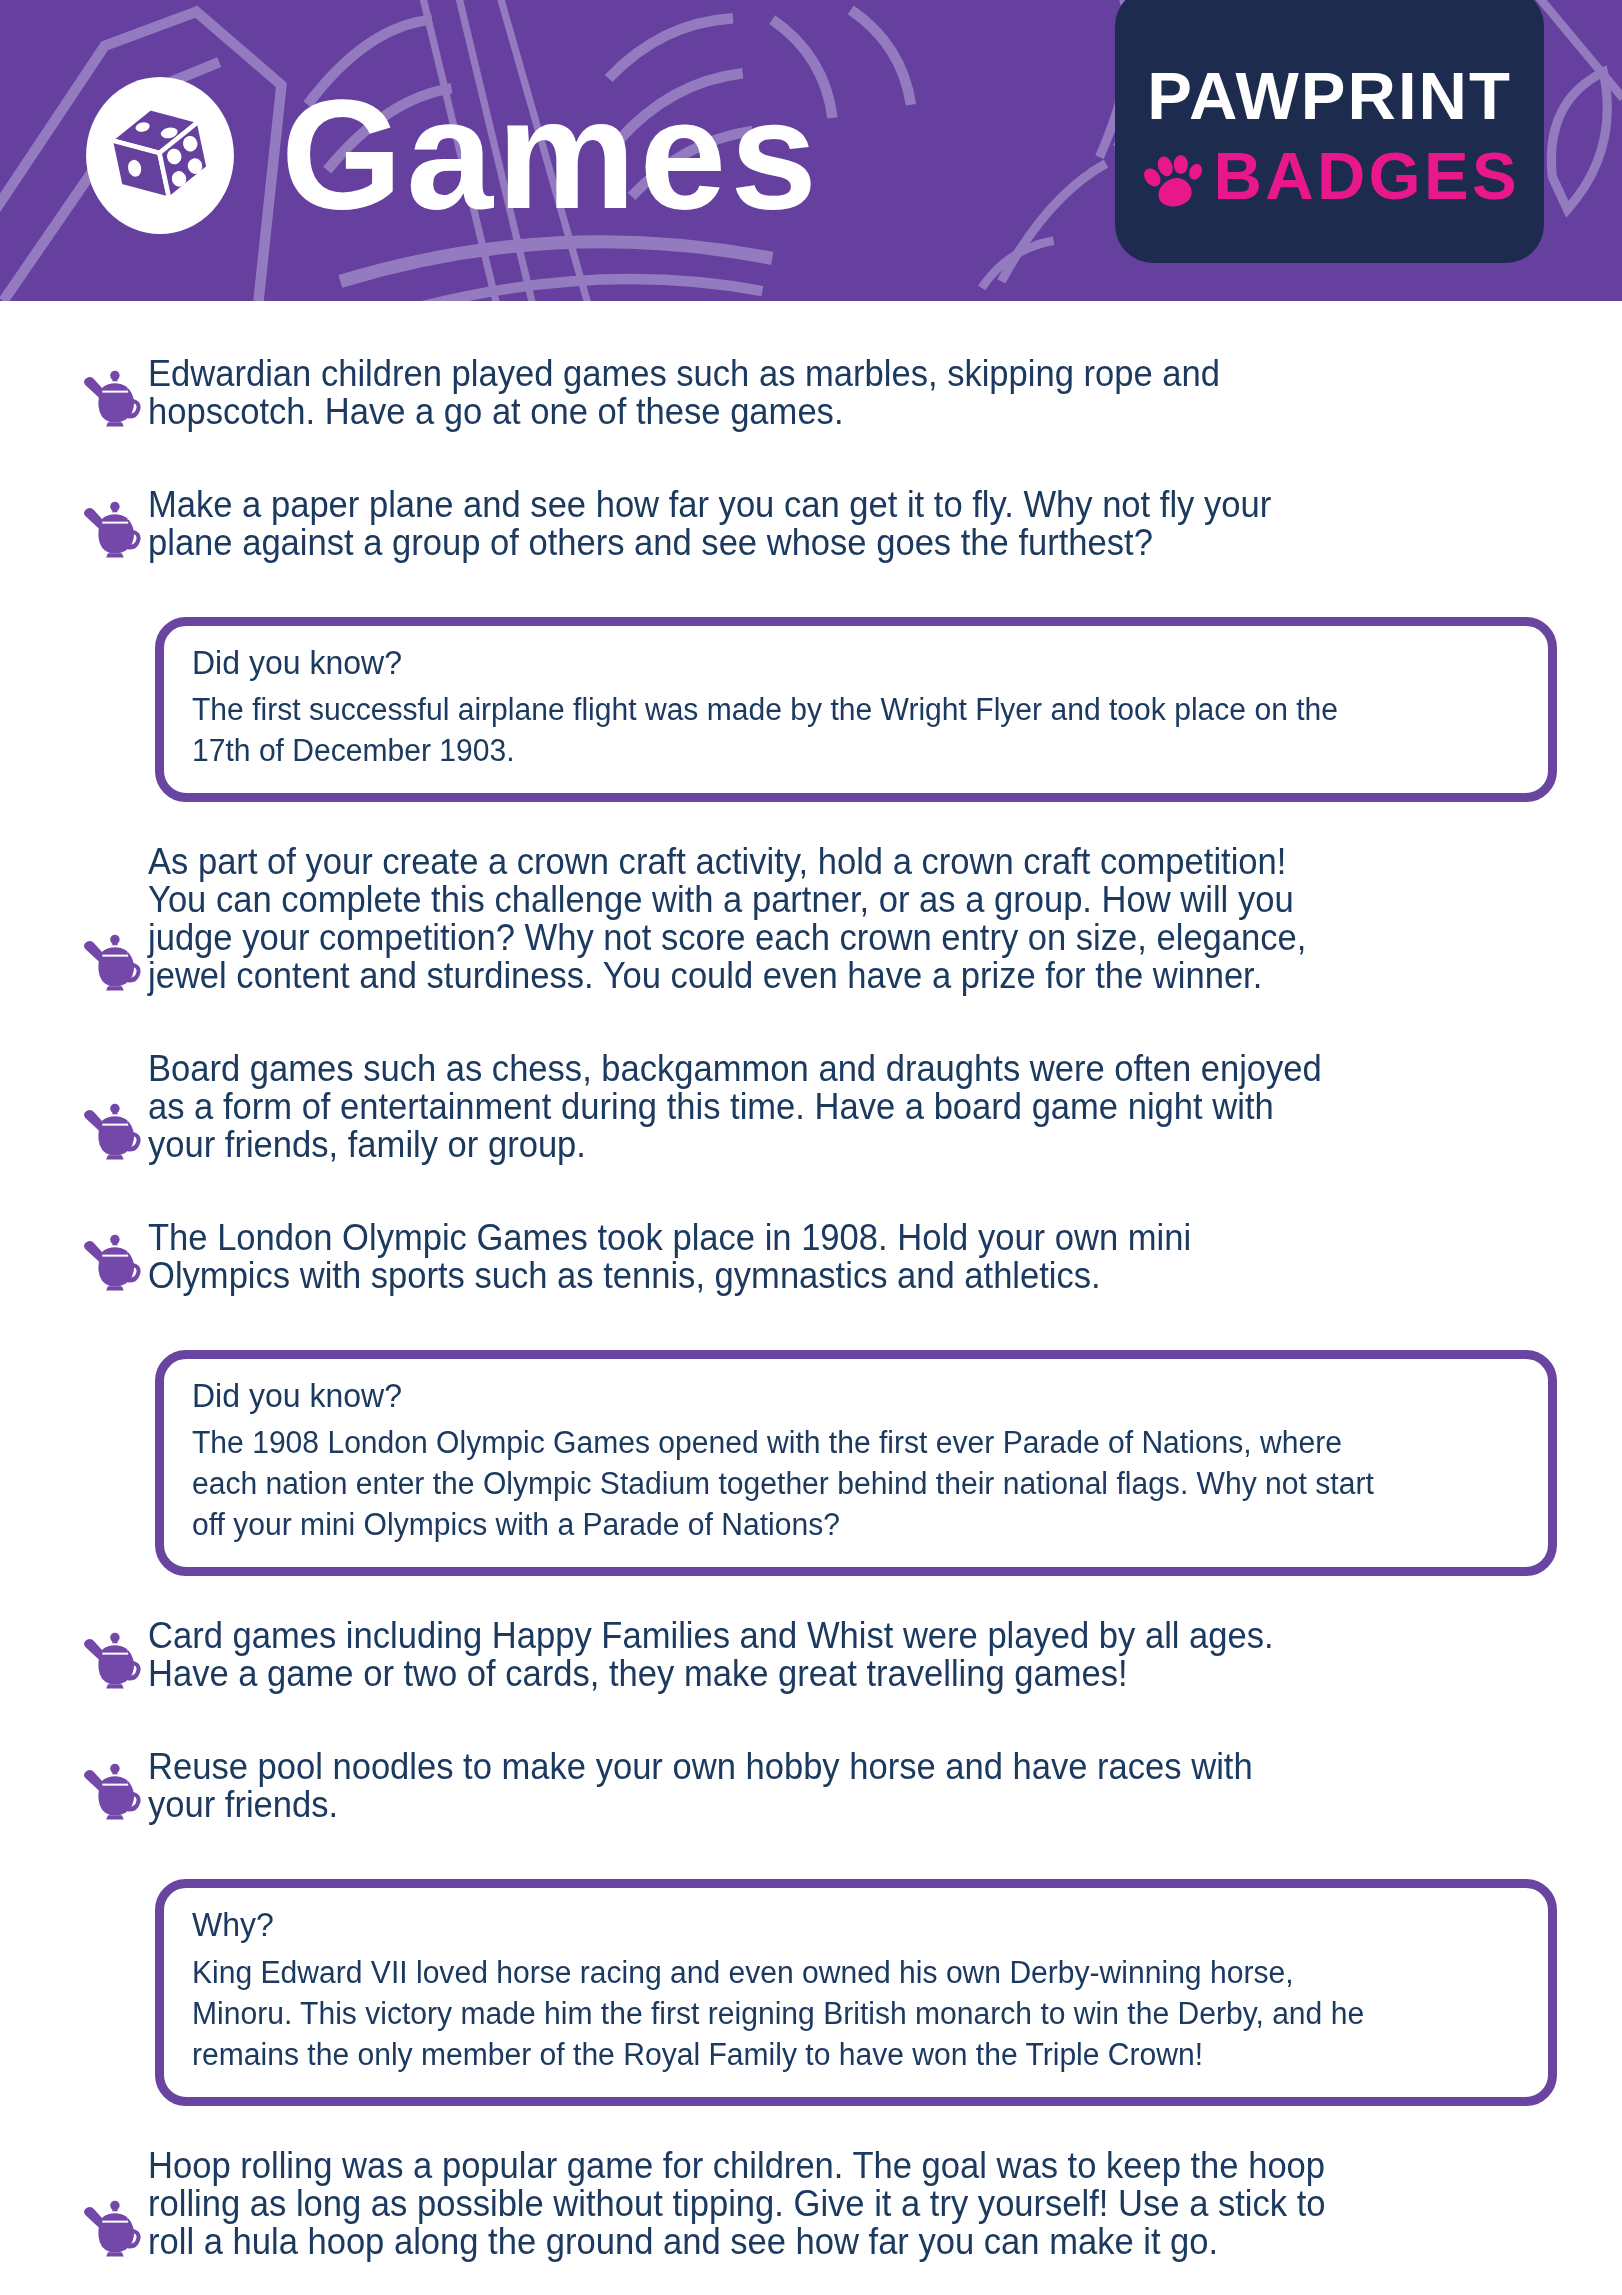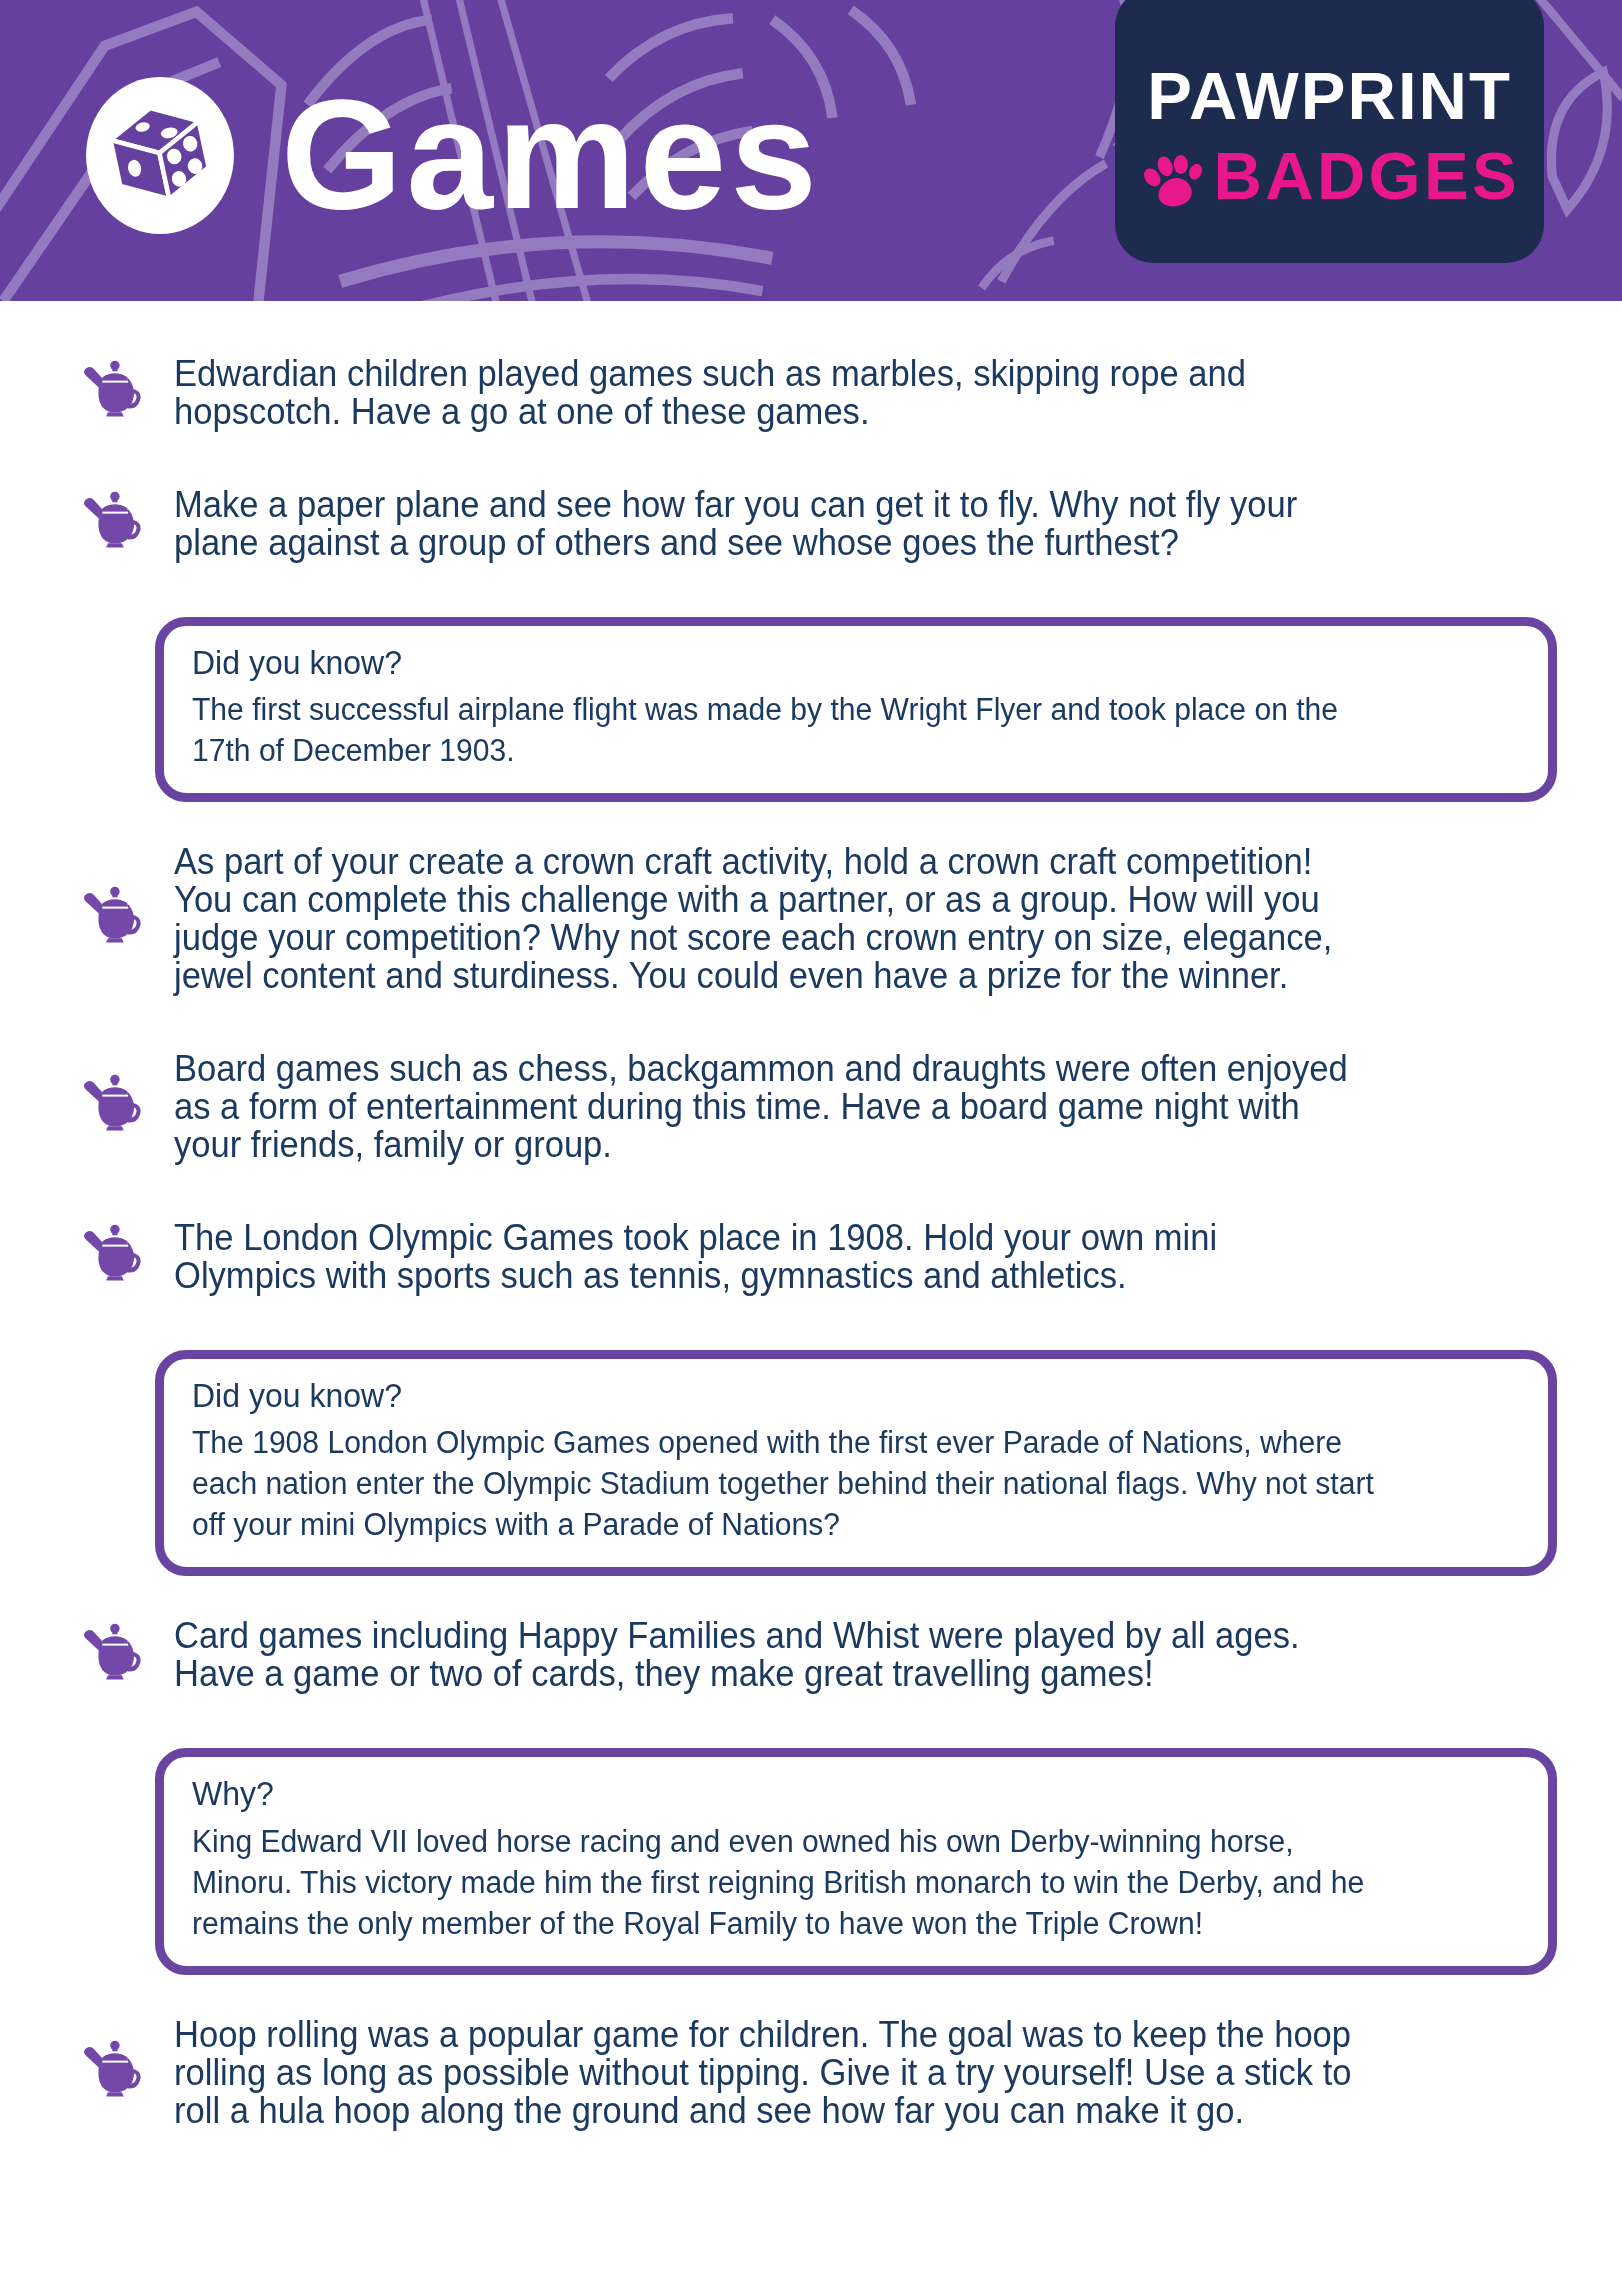--- a/index.html
+++ b/index.html
@@ -30,21 +30,21 @@
     display:flex; flex-direction:column; align-items:center; justify-content:center;
     padding-top:19.6px;
   }
   .logo-l1 { font-size:67px; font-weight:bold; color:#ffffff; letter-spacing:2px; }
   .logo-l2 { display:flex; align-items:flex-end; gap:6.5px; margin-top:2.6px; }
   .logo-l2 .paw { width:68px; height:68px; flex:none; }
   .logo-l2 .paw svg { width:100%; height:100%; display:block; }
   .logo-l2 .badges-text { font-size:67px; font-weight:bold; color:#e8178b; letter-spacing:3.3px; }
   
   main { flex:1 1 auto; padding:54px 51px 0 79px; background:#fff; position:relative; }
-  .bullet { display:flex; align-items:center; gap:32px; margin-bottom:55px; }
+  .bullet { display:flex; align-items:flex-end; gap:6px; margin-bottom:55px; }
   .teapot { width:63px; height:63px; flex:none; margin-top:-6.5px; }
   .teapot svg { width:100%; height:100%; display:block; }
   .bullet p {
     font-size:36px; line-height:38px; color:#1c3a60; white-space:pre-line;
     transform:scaleX(.96); transform-origin:0 50%;
   }
   .callout {
     border:9.2px solid #6a44a1; border-radius:31px; background:#ffffff;
     margin:25px 15px 41px 76px; padding:15.7px 27.5px 22px 27.5px;
   }
@@ -222,20 +222,29 @@
     <div class="bullet">
       <span class="teapot">
         <svg viewBox="0 0 100 100">
             <use href="#teapot-shape"></use>
           </svg>
         </span>
       <p>Card games including Happy Families and Whist were played by all ages.
 Have a game or two of cards, they make great travelling games!</p>
     </div>
 
+    <div class="bullet">
+      <span class="teapot">
+        <svg viewBox="0 0 100 100">
+            <use href="#teapot-shape"></use>
+          </svg>
+        </span>
+      <p>Reuse pool noodles to make your own hobby horse and have races with
+your friends.</p>
+    </div>
 
     <div class="callout">
       <div class="ct">Why?</div>
       <div class="cb">King Edward VII loved horse racing and even owned his own Derby-winning horse,
 Minoru. This victory made him the first reigning British monarch to win the Derby, and he
 remains the only member of the Royal Family to have won the Triple Crown!</div>
     </div>
 
     <div class="bullet">
       <span class="teapot">

